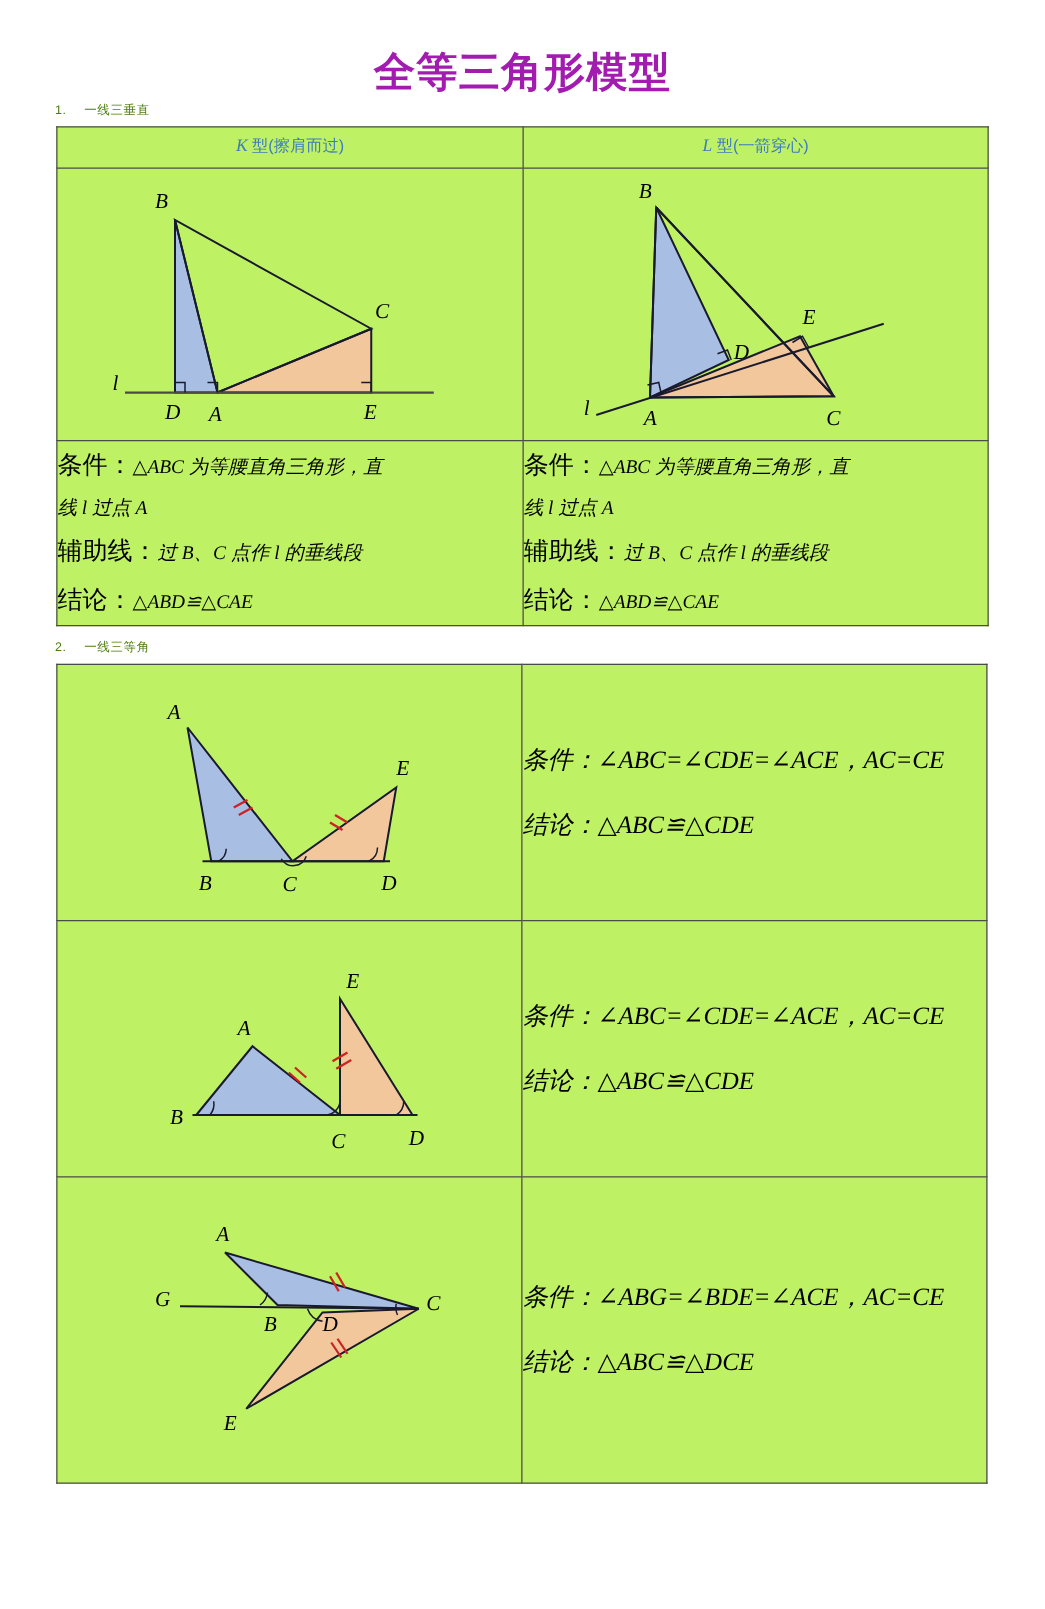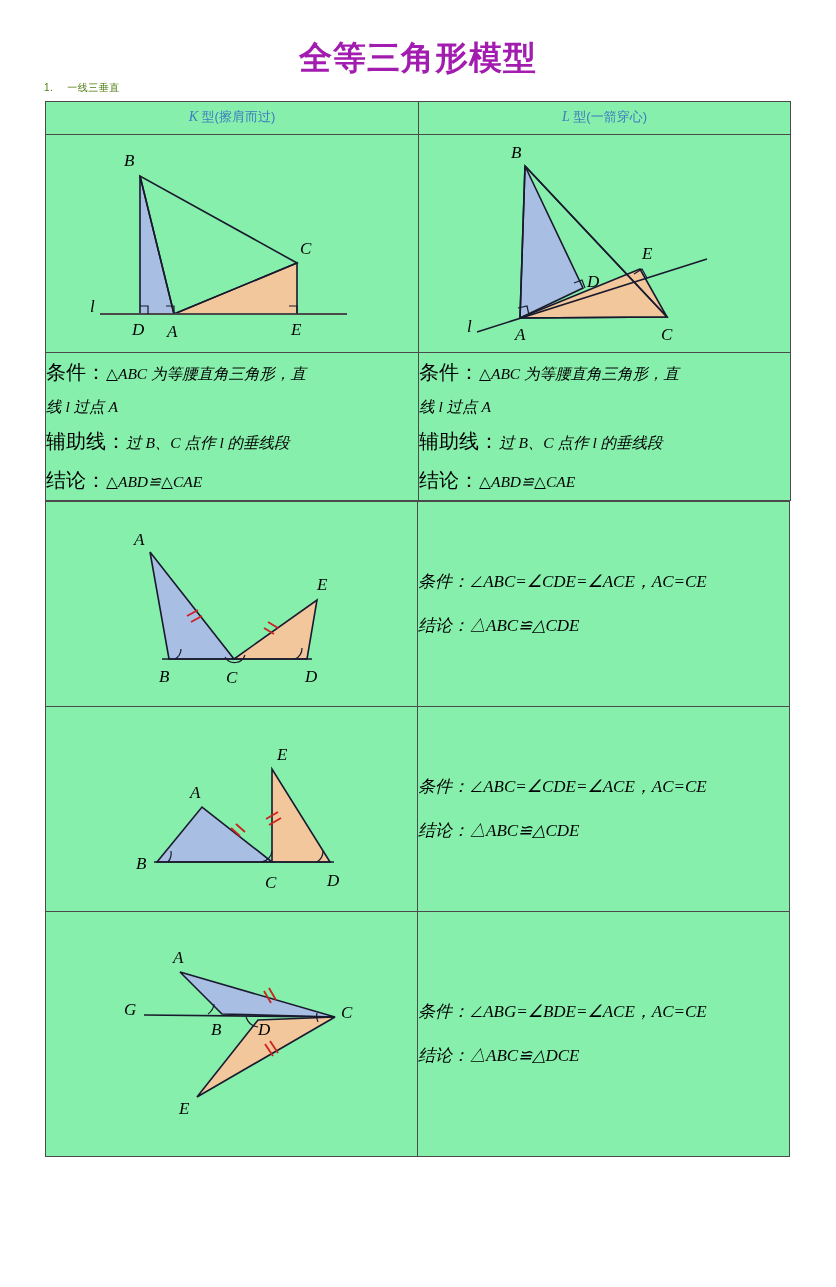--- a/index.html
+++ b/index.html
@@ -35,21 +35,21 @@
     letter-spacing: 0.5px;
     font-weight: normal;
   }
   .section-heading .num { margin-right: 14px; }
 
   table.model-table {
     border-collapse: collapse;
     table-layout: fixed;
     margin: 0 0 0 45px;
     width: 745px;
-    background: #86efac;
+    background: #bef264;
   }
   table.model-table td {
     border: 1px solid #4b4b4b;
     padding: 0;
     vertical-align: middle;
   }
   .col-left { width: 373px; }
   .col-right { width: 372px; }
 
   .type-head {
@@ -71,24 +71,23 @@
     font-size: 15.5px;
     line-height: 1.95;
     font-family: "Liberation Serif", "DejaVu Serif", serif;
     white-space: nowrap;
   }
   .txt-line .cn { font-family: "Liberation Sans", "DejaVu Sans", sans-serif; font-size: 20px; }
   .txt-line .it { font-style: italic; }
 
   .eq-cell { padding: 22px 10px 22px 34px; }
   .eq-line {
-    font-size: 17px;
+    font-size: 20px;
     line-height: 2.6;
     white-space: nowrap;
-    font-family: Liberation Serif, serif;
   }
   .eq-line .it { font-style: italic; }
 
   .fig-label { font-family: "Liberation Serif", "DejaVu Serif", serif; font-style: italic; font-size: 17px; }
 </style>
 </head>
 <body>
 
 <div class="page">
 
@@ -192,20 +191,23 @@
           <span class="cn">辅助线：</span><span class="it">过 B、C 点作 l 的垂线段</span>
         </div>
         <div class="txt-line">
           <span class="cn">结论：</span><span class="it">△ABD≌△CAE</span>
         </div>
       </td>
     </tr>
   </tbody>
     </table>
 
+  <div class="section-heading" style="padding-top:10px;">
+    <span class="num">2.</span><span>一线三等角</span>
+  </div>
 
   <table class="model-table">
 
     <tbody>
         <tr>
       <td class="fig-cell" style="height:205px;">
         <svg width="340" height="195" viewBox="0 0 340 195">
           <polygon points="88,45 172,152 107,152" fill="#a8bfe3" stroke="#1a1a2e" stroke-width="1.6"></polygon>
           <polygon points="172,152 245,152 255,93" fill="#f2c79c" stroke="#1a1a2e" stroke-width="1.6"></polygon>
           <line x1="100" y1="152" x2="250" y2="152" stroke="#1a1a2e" stroke-width="1.6"></line>

